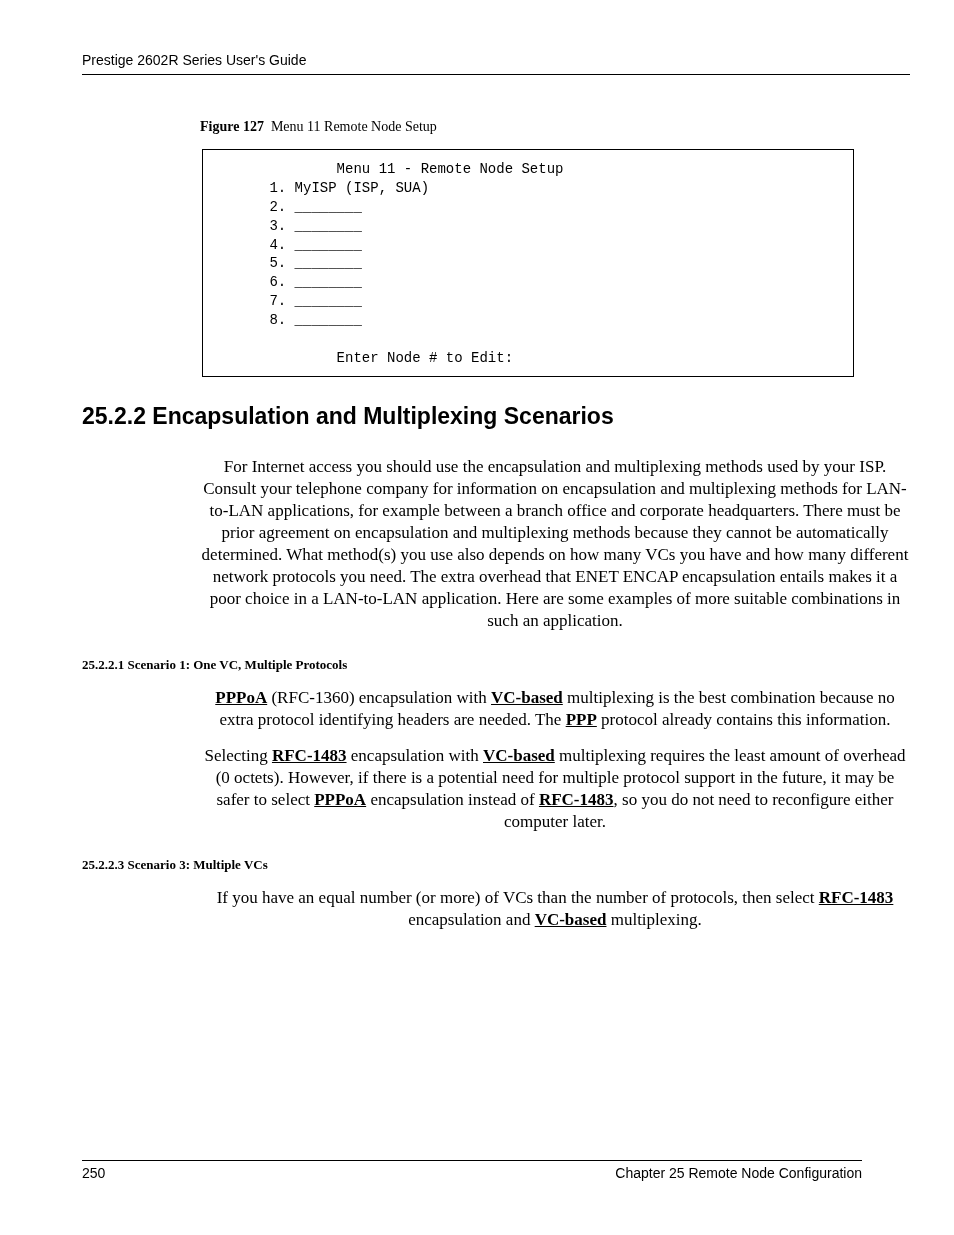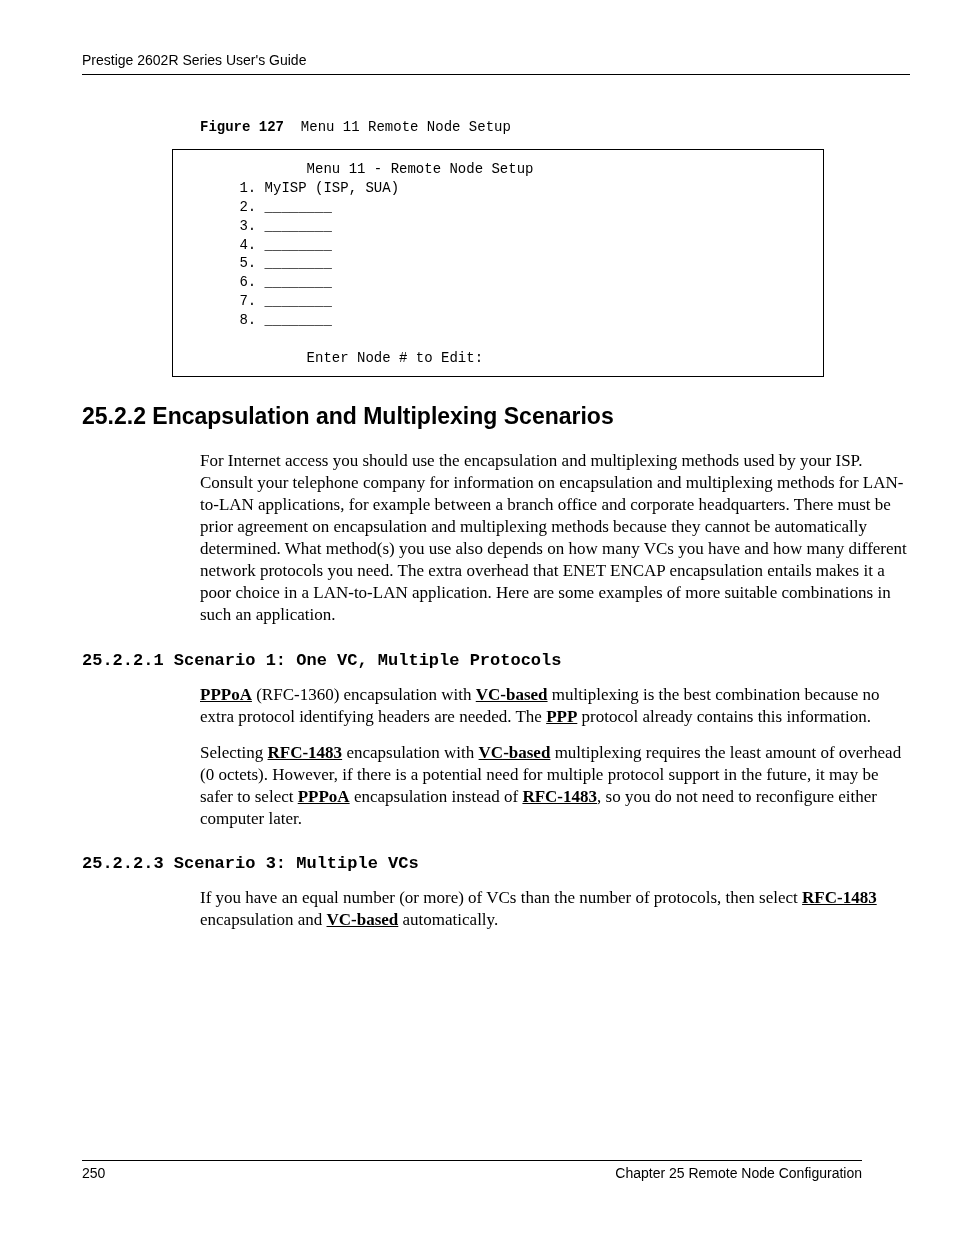--- a/index.html
+++ b/index.html
@@ -17,54 +17,54 @@
     padding: 52px 44px 0 82px;
   }
   .running-header {
     font-family: Arial, Helvetica, sans-serif;
     font-size: 14px;
     color: #000;
     padding-bottom: 6px;
     border-bottom: 1px solid #000;
   }
   .figure-caption {
-    font-family: Liberation Mono, monospace;
+    font-family: Liberation Serif, serif;
     font-size: 14px;
     margin: 44px 0 14px 118px;
   }
   .figure-caption .fig-num { font-weight: bold; }
   .figure-caption .fig-title { font-weight: normal; }
   .terminal-box {
-    margin-left: 90px;
+    margin-left: 120px;
     width: 652px;
     border: 1px solid #000;
     padding: 10px 16px 8px 16px;
     font-family: "Courier New", Courier, monospace;
     font-size: 14px;
     line-height: 1.35;
     white-space: pre;
     box-sizing: border-box;
   }
   .h2 {
     font-family: Arial, Helvetica, sans-serif;
     font-weight: bold;
     font-size: 23px;
-    margin: 26px 0 20px 0;
+    margin: 26px 0 26px 0;
   }
   .body-text {
     margin: 0 0 0 118px;
     font-size: 17px;
     line-height: 1.30;
-    text-align: left;
+    text-align: center;
   }
   .body-text p { margin: 0 0 14px 0; }
   .h3 {
-    font-family: Liberation Mono, monospace;
+    font-family: Liberation Serif, serif;
     font-weight: bold;
-    font-size: 17px;
+    font-size: 13px;
     margin: 24px 0 14px 0;
   }
   b { font-weight: bold; text-decoration: underline; }
   .footer {
     position: absolute;
     left: 82px;
     right: 92px;
     bottom: 54px;
     border-top: 1px solid #000;
     padding-top: 4px;
@@ -112,21 +112,21 @@
 
   <div class="body-text">
     <p>
       <span>Selecting </span><b>RFC-1483</b><span> encapsulation with </span><b>VC-based</b><span> multiplexing requires the least amount of overhead (0 octets). However, if there is a potential need for multiple protocol support in the future, it may be safer to select </span><b>PPPoA</b><span> encapsulation instead of </span><b>RFC-1483</b><span>, so you do not need to reconfigure either computer later.</span>
     </p>
   </div>
 
   <div class="h3">25.2.2.3  Scenario 3: Multiple VCs</div>
   <div class="body-text">
     <p>
-      <span>If you have an equal number (or more) of VCs than the number of protocols, then select </span><b>RFC-1483</b><span> encapsulation and </span><b>VC-based</b><span> automatically.</span>
+      <span>If you have an equal number (or more) of VCs than the number of protocols, then select </span><b>RFC-1483</b><span> encapsulation and </span><b>VC-based</b><span> multiplexing.</span>
     </p>
   </div>
 
   <div class="footer">
     <span>250</span>
     <span>Chapter 25 Remote Node Configuration</span>
   </div>
 
 </div>
 

